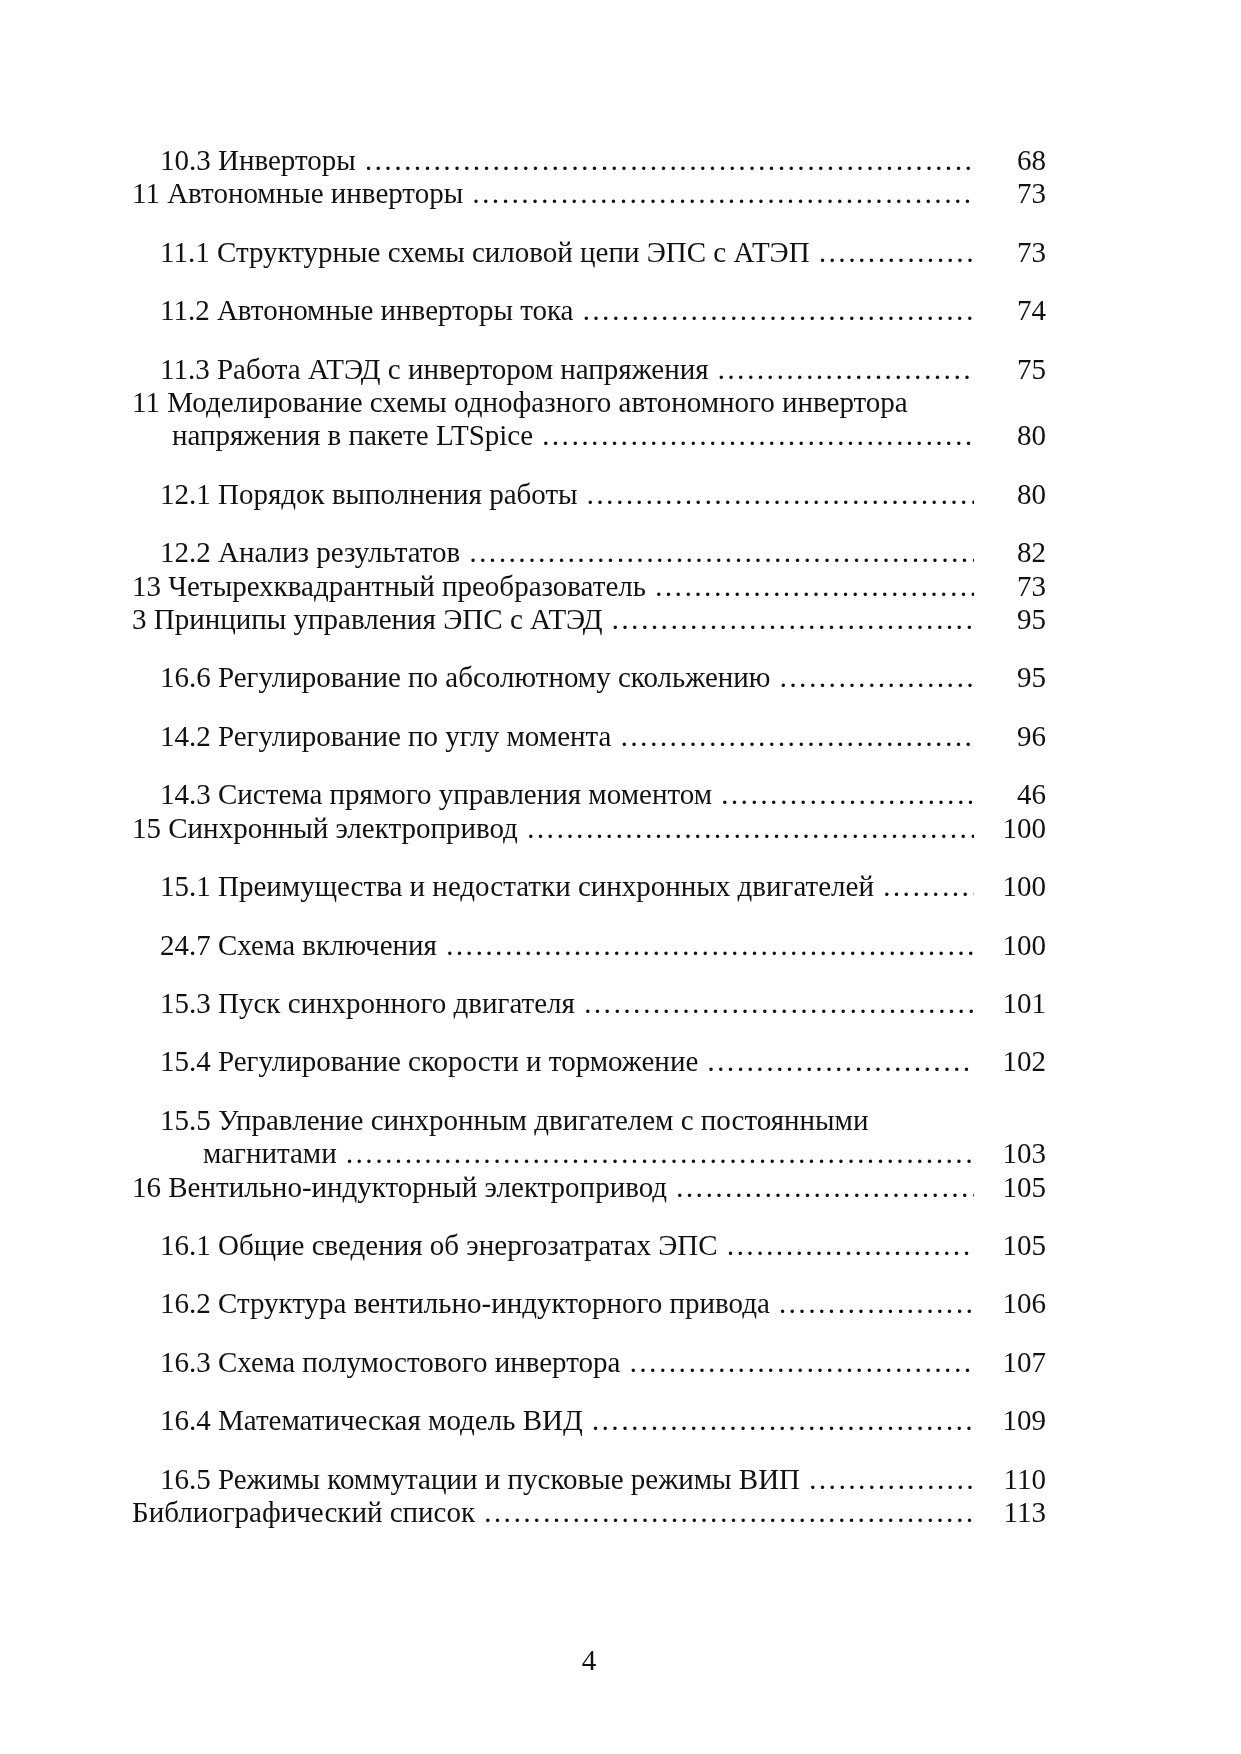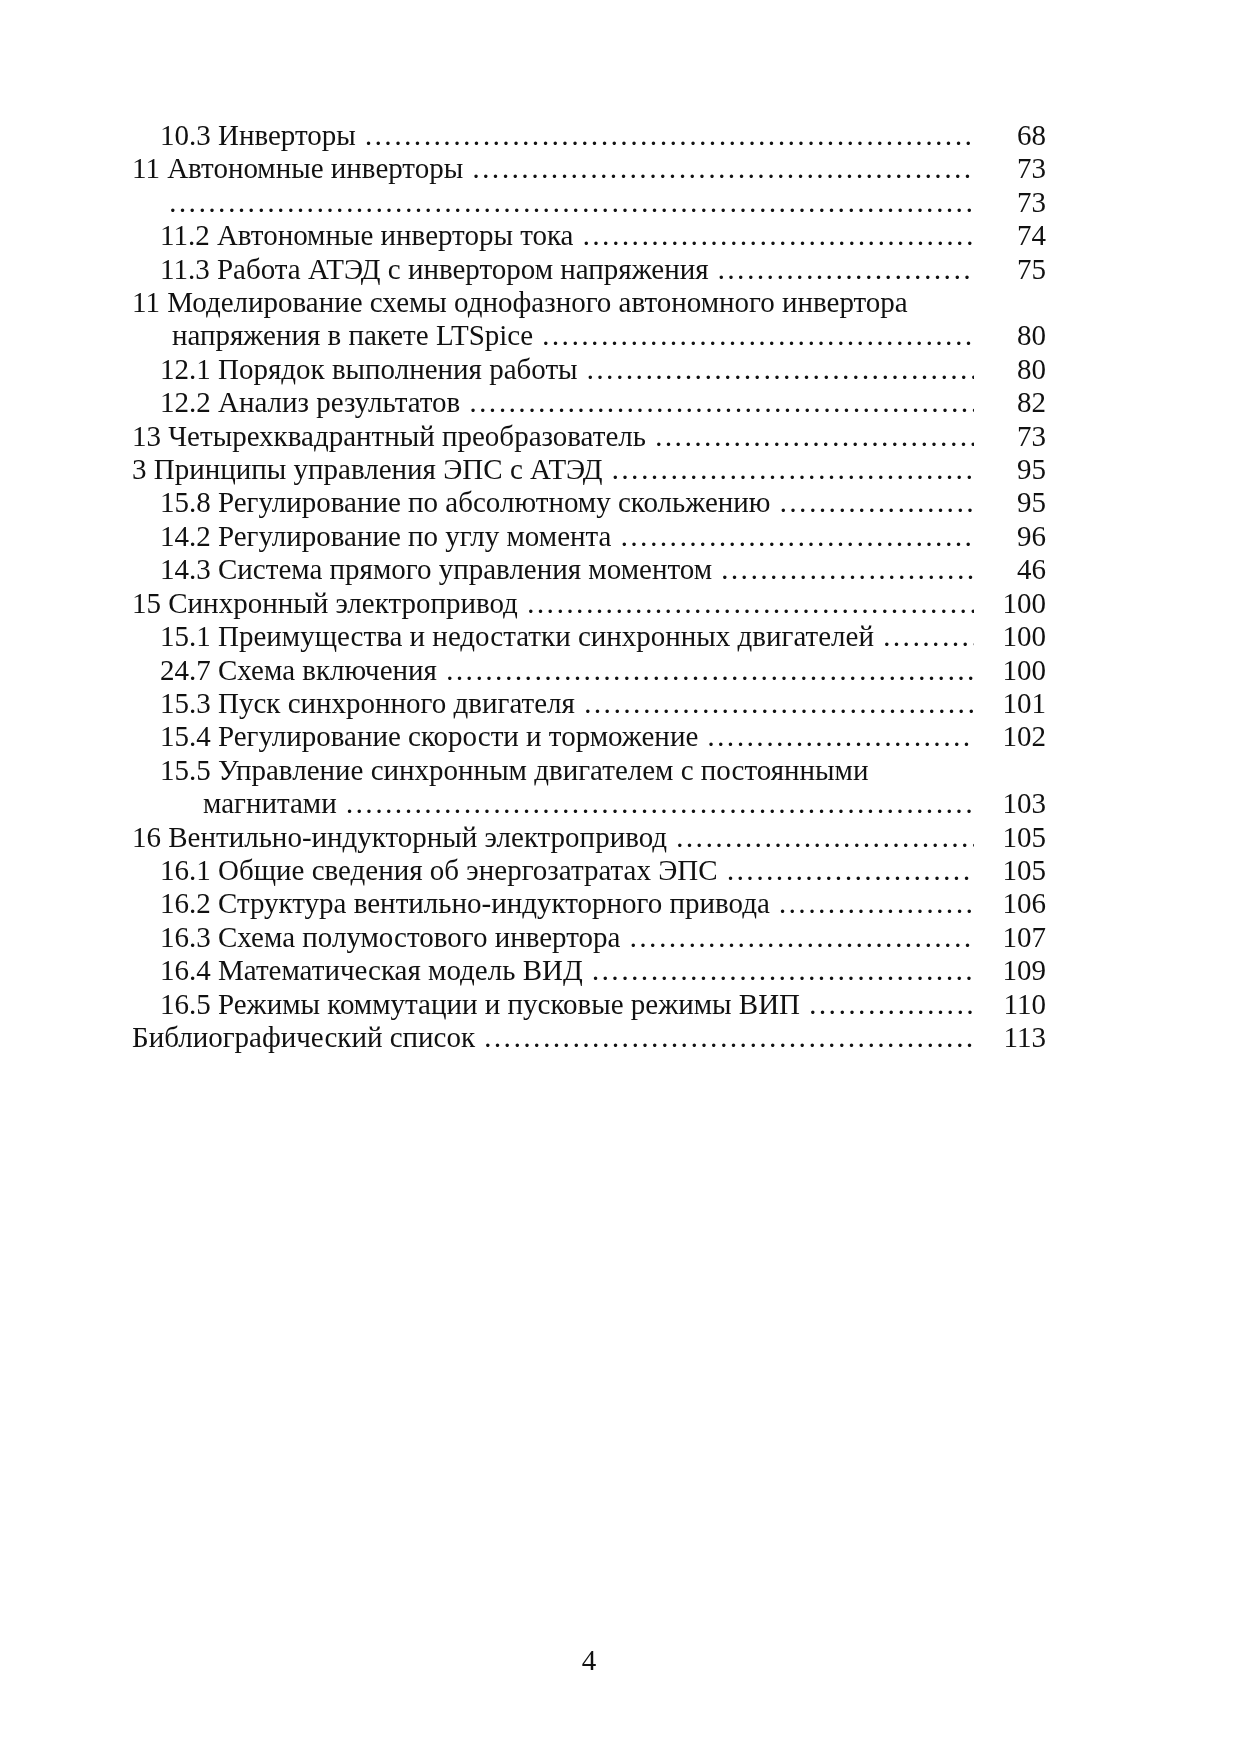--- a/index.html
+++ b/index.html
@@ -27,21 +27,21 @@
     width: 914px;
   }
   .toc-row {
     display: flex;
     align-items: baseline;
     font-size: 29px;
     line-height: 33.4px;
     white-space: nowrap;
   }
   .lvl0 { padding-left: 0; }
-  .lvl1 { padding-left: 28px; }
+  .lvl1 { padding-left: 28px; margin-top: 25px; }
   .lvl2 { padding-left: 40px; justify-content: center; }
   .lvl3 { padding-left: 71px; }
   .toc-title {
     flex: 0 0 auto;
   }
   .toc-leader {
     flex: 1 1 0;
     min-width: 0;
     overflow: hidden;
     white-space: nowrap;
@@ -76,20 +76,21 @@
     <span class="toc-page">68</span>
   </div>
 
   <div class="toc-row lvl0">
     <span class="toc-title">11 Автономные инверторы</span>
     <span class="toc-leader">………………………………………………………………………………………………………………………………………………………………</span>
     <span class="toc-page">73</span>
   </div>
 
   <div class="toc-row lvl1">
+    <span class="toc-title">11.1 Структурные схемы силовой цепи ЭПС с АТЭП</span>
     <span class="toc-leader">………………………………………………………………………………………………………………………………………………………………</span>
     <span class="toc-page">73</span>
   </div>
 
   <div class="toc-row lvl1">
     <span class="toc-title">11.2 Автономные инверторы тока</span>
     <span class="toc-leader">………………………………………………………………………………………………………………………………………………………………</span>
     <span class="toc-page">74</span>
   </div>
 
@@ -129,21 +130,21 @@
     <span class="toc-page">73</span>
   </div>
 
   <div class="toc-row lvl0">
     <span class="toc-title">3 Принципы управления ЭПС с АТЭД</span>
     <span class="toc-leader">………………………………………………………………………………………………………………………………………………………………</span>
     <span class="toc-page">95</span>
   </div>
 
   <div class="toc-row lvl1">
-    <span class="toc-title">15.8 Регулирование по абсолютному скольжению</span>
+    <span class="toc-title">16.6 Регулирование по абсолютному скольжению</span>
     <span class="toc-leader">………………………………………………………………………………………………………………………………………………………………</span>
     <span class="toc-page">95</span>
   </div>
 
   <div class="toc-row lvl1">
     <span class="toc-title">14.2 Регулирование по углу момента</span>
     <span class="toc-leader">………………………………………………………………………………………………………………………………………………………………</span>
     <span class="toc-page">96</span>
   </div>
 

